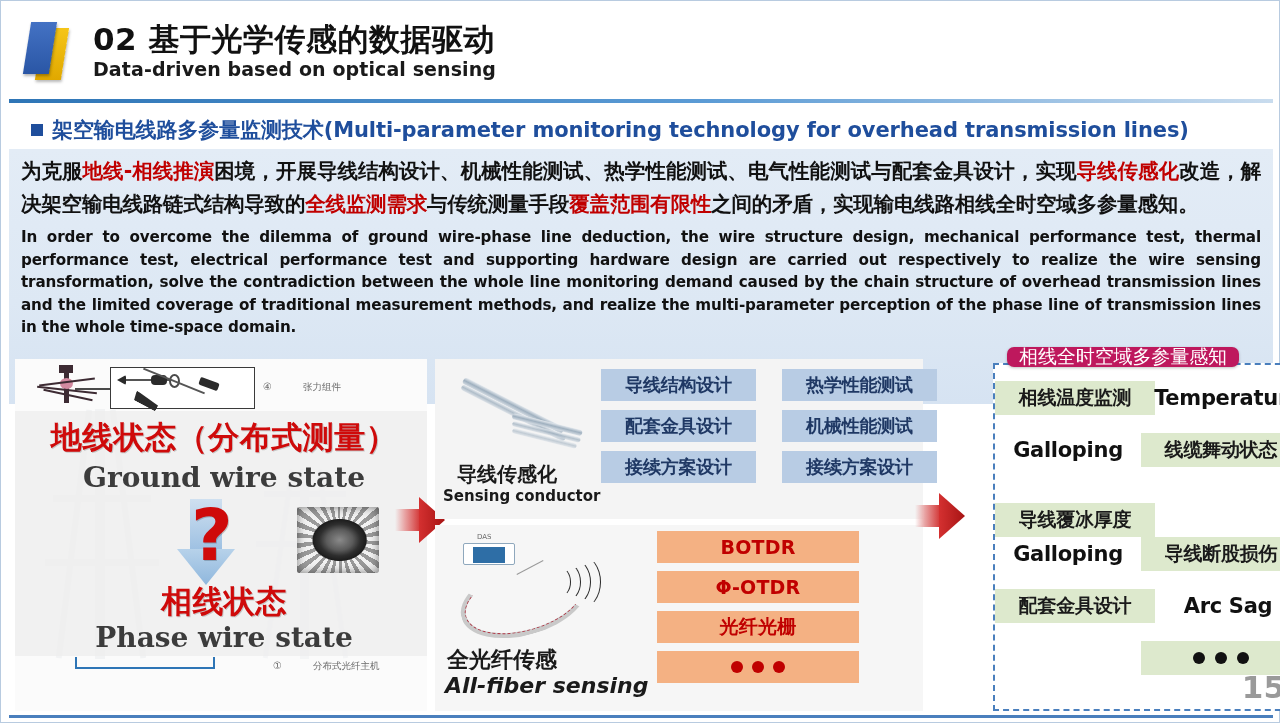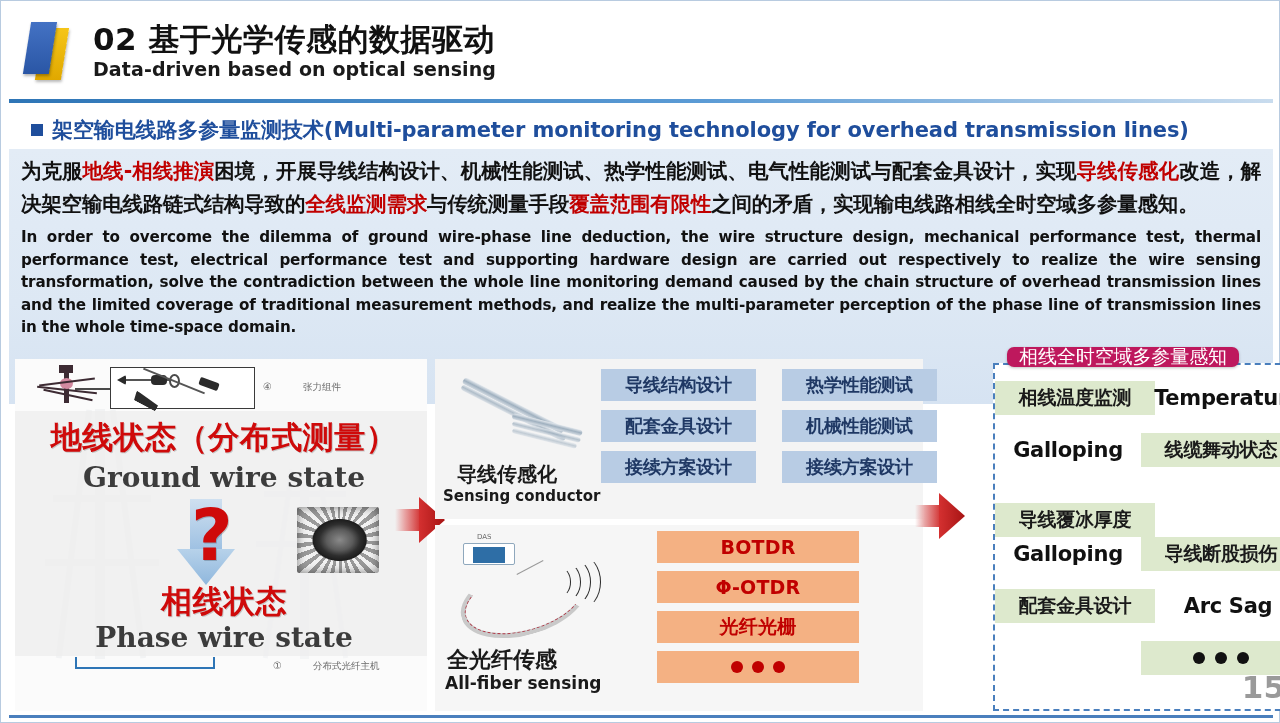--- a/index.html
+++ b/index.html
@@ -434,21 +434,21 @@
             </div>
           <div class="fiber-loop"></div>
           <div class="fiber-dash"></div>
           <div class="wavearc" style="left:96px;top:34px;width:22px;height:30px;"></div>
           <div class="wavearc" style="left:100px;top:30px;width:28px;height:38px;"></div>
           <div class="wavearc" style="left:104px;top:26px;width:34px;height:46px;"></div>
           <div class="wavearc" style="left:108px;top:22px;width:40px;height:54px;"></div>
           <div class="sd-line" style="left:62px;top:34px;width:30px;height:1px;transform:rotate(-28deg);background:#9a9a9a;"></div>
         </div>
         <div class="mid-caption-cn" style="left:12px;top:120px;font-size:22px;text-align:center;">全光纤传感</div>
-        <div class="mid-caption-en" style="left:10px;top:148px;font-size:17px;">All-fiber sensing</div>
+        <div class="mid-caption-en" style="left:10px;top:148px;font-size:22px;font-style:italic;">All-fiber sensing</div>
 
         <div class="chip-col" id="chip-col-orange" style="left:222px;top:6px;border-radius:29px;">
             <div class="chip-orange">BOTDR</div>
             <div class="chip-orange">Φ-OTDR</div>
             <div class="chip-orange">光纤光栅</div>
             <div class="chip-orange">
               <span class="dots-red">
                 <i></i>
                 <i></i>
                 <i></i>

